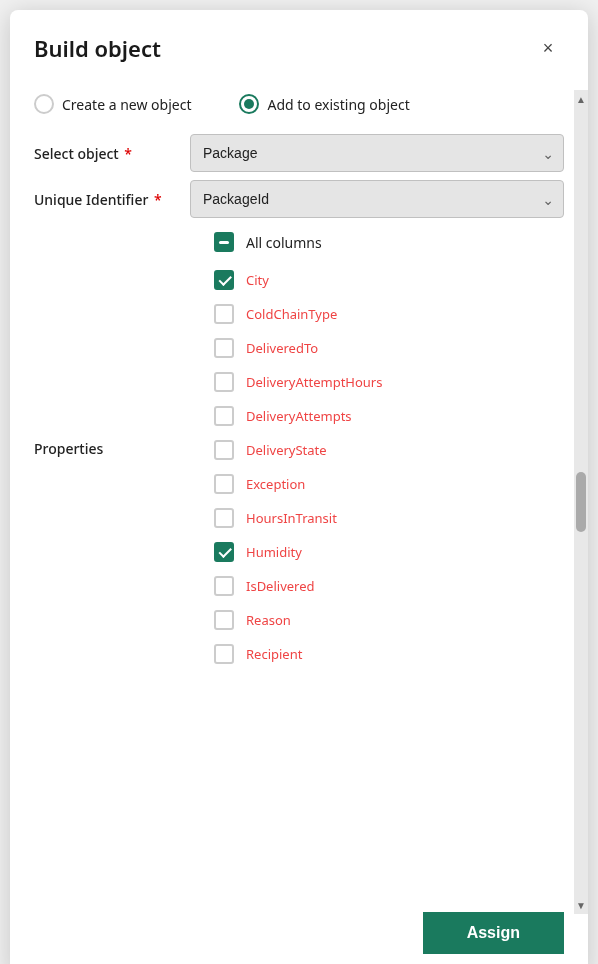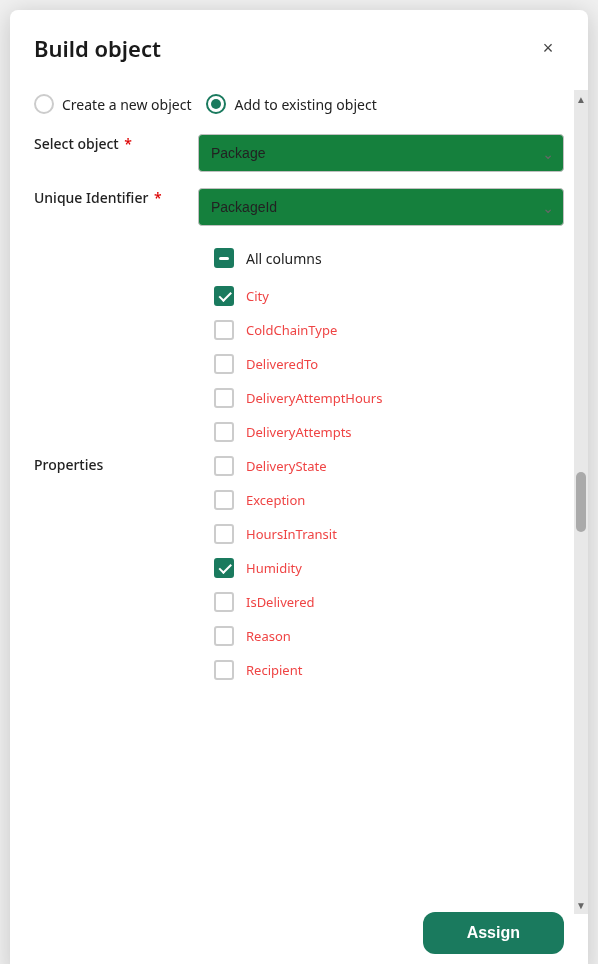--- a/index.html
+++ b/index.html
@@ -88,21 +88,21 @@
       width: 10px;
       height: 60px;
       background: #aaa;
       border-radius: 5px;
       margin: 4px 2px;
     }
 
     .radio-group {
       display: flex;
       align-items: flex-start;
-      gap: 15px;
+      gap: 48px;
       padding: 16px 0 20px 0;
     }
     .radio-option {
       display: flex;
       align-items: center;
       gap: 8px;
       cursor: pointer;
     }
     .radio-circle {
       width: 20px;
@@ -124,22 +124,23 @@
       border-radius: 50%;
       background: #1a7a5e;
     }
     .radio-label {
       font-size: 14px;
       color: #222;
     }
 
     .form-row {
       display: flex;
-      margin-bottom: 16px;
-      gap: 16px;
+      align-items: center;
+      margin-bottom: 8px;
+      gap: 8px;
     }
     .form-label {
       font-size: 14px;
       color: #222;
       min-width: 148px;
       font-weight: 500;
     }
     .required-star {
       color: #d00;
       margin-left: 2px;
@@ -149,21 +150,21 @@
       position: relative;
     }
     .select-box {
       width: 100%;
       height: 38px;
       border: 1.5px solid #c0c0c0;
       border-radius: 4px;
       padding: 0 36px 0 12px;
       font-size: 14px;
       color: #222;
-      background: #15803d;
+      background: #e5e5e5;
       appearance: none;
       cursor: pointer;
       outline: none;
     }
     .chevron-icon {
       position: absolute;
       right: 10px;
       top: 50%;
       transform: translateY(-50%);
       pointer-events: none;
@@ -250,21 +251,21 @@
     .dialog-footer {
       padding: 14px 24px 20px 24px;
       display: flex;
       justify-content: flex-end;
       border-top: none;
     }
     .assign-btn {
       background: #1a7a5e;
       color: white;
       border: none;
-      border-radius: 12px;
+      border-radius: 0;
       padding: 12px 44px;
       font-size: 16px;
       font-weight: 600;
       cursor: pointer;
       min-width: 130px;
     }
   </style>
 </head>
 <body>
 

